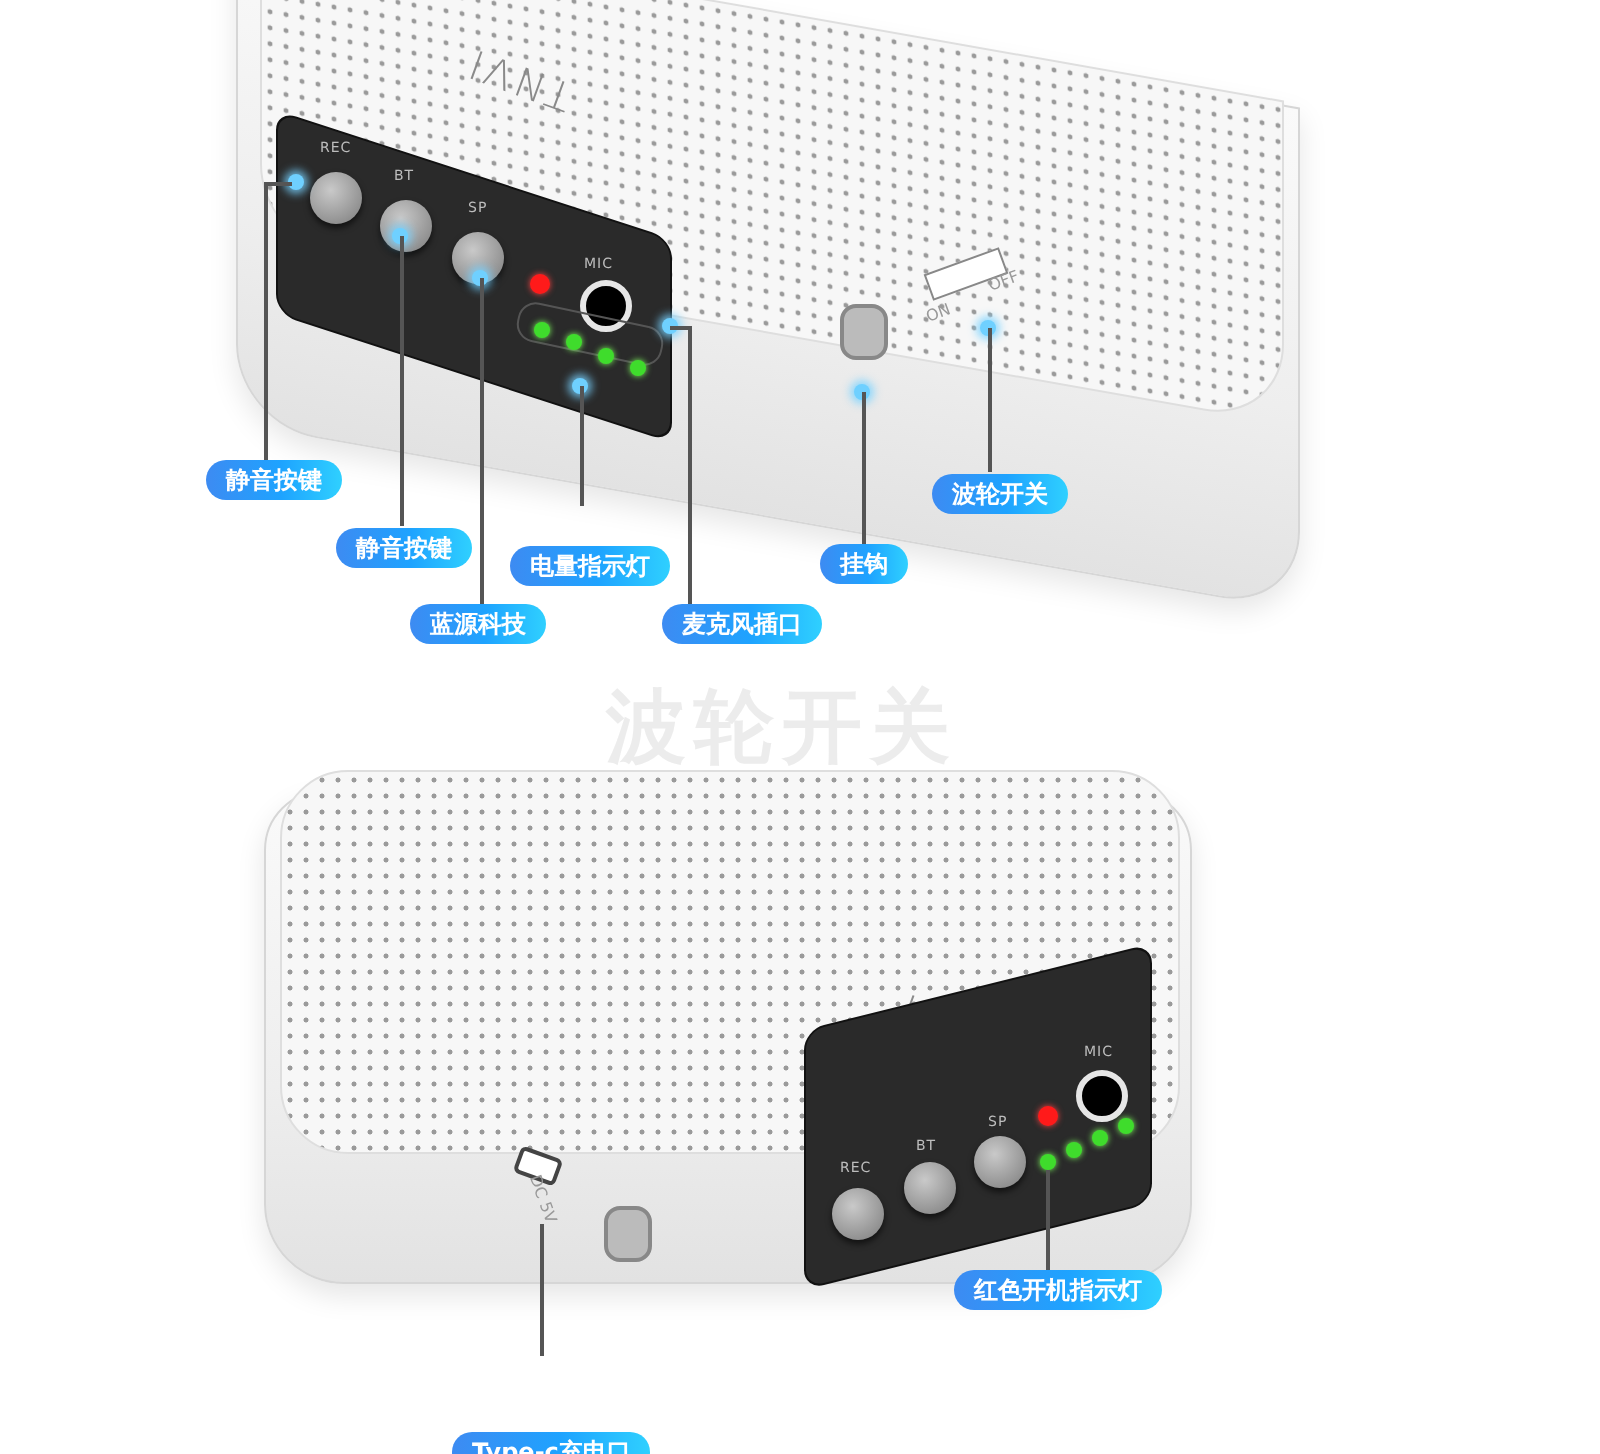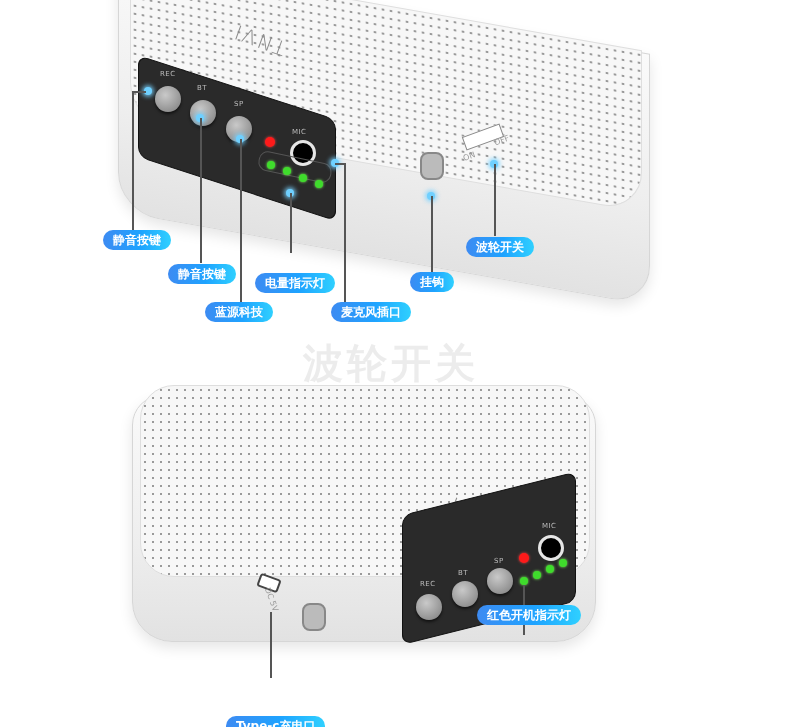--- a/index.html
+++ b/index.html
@@ -129,13 +129,13 @@
 
   <div class="port" style="left:258px; top:576px; transform:rotate(20deg);"></div>
   <span class="small-text" style="left:259px; top:595px; transform:rotate(70deg);">DC 5V</span>
   <div class="hook" style="left:302px; top:603px;"></div>
 </div>
 
 <div class="leader" style="left:270px; top:612px; height:66px;"></div>
 <div class="pill" style="left:226px; top:716px;">Type-c充电口</div>
 
 <div class="leader" style="left:523px; top:585px; height:50px;"></div>
-<div class="pill" style="left:477px; top:605px;">红色开机指示灯</div>
+<div class="pill" style="left:477px; top:635px;">红色开机指示灯</div>
 
 </body></html>

